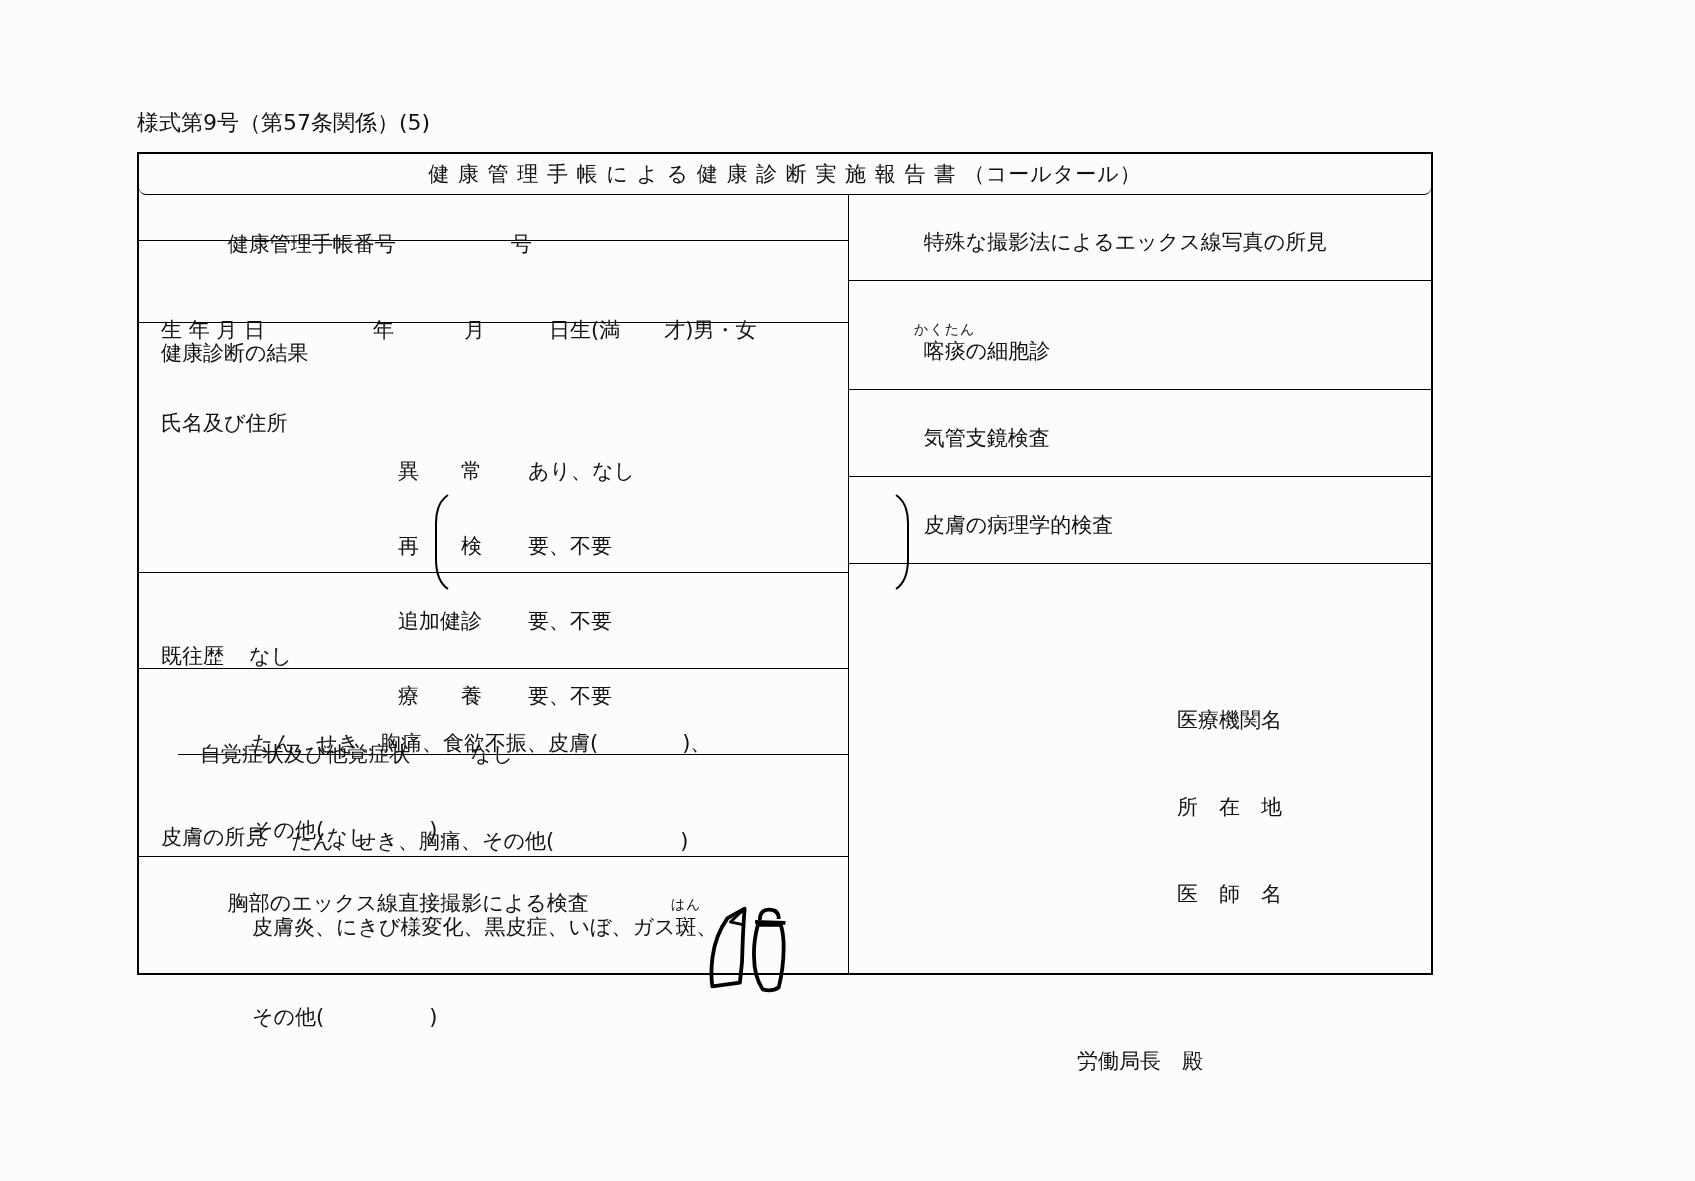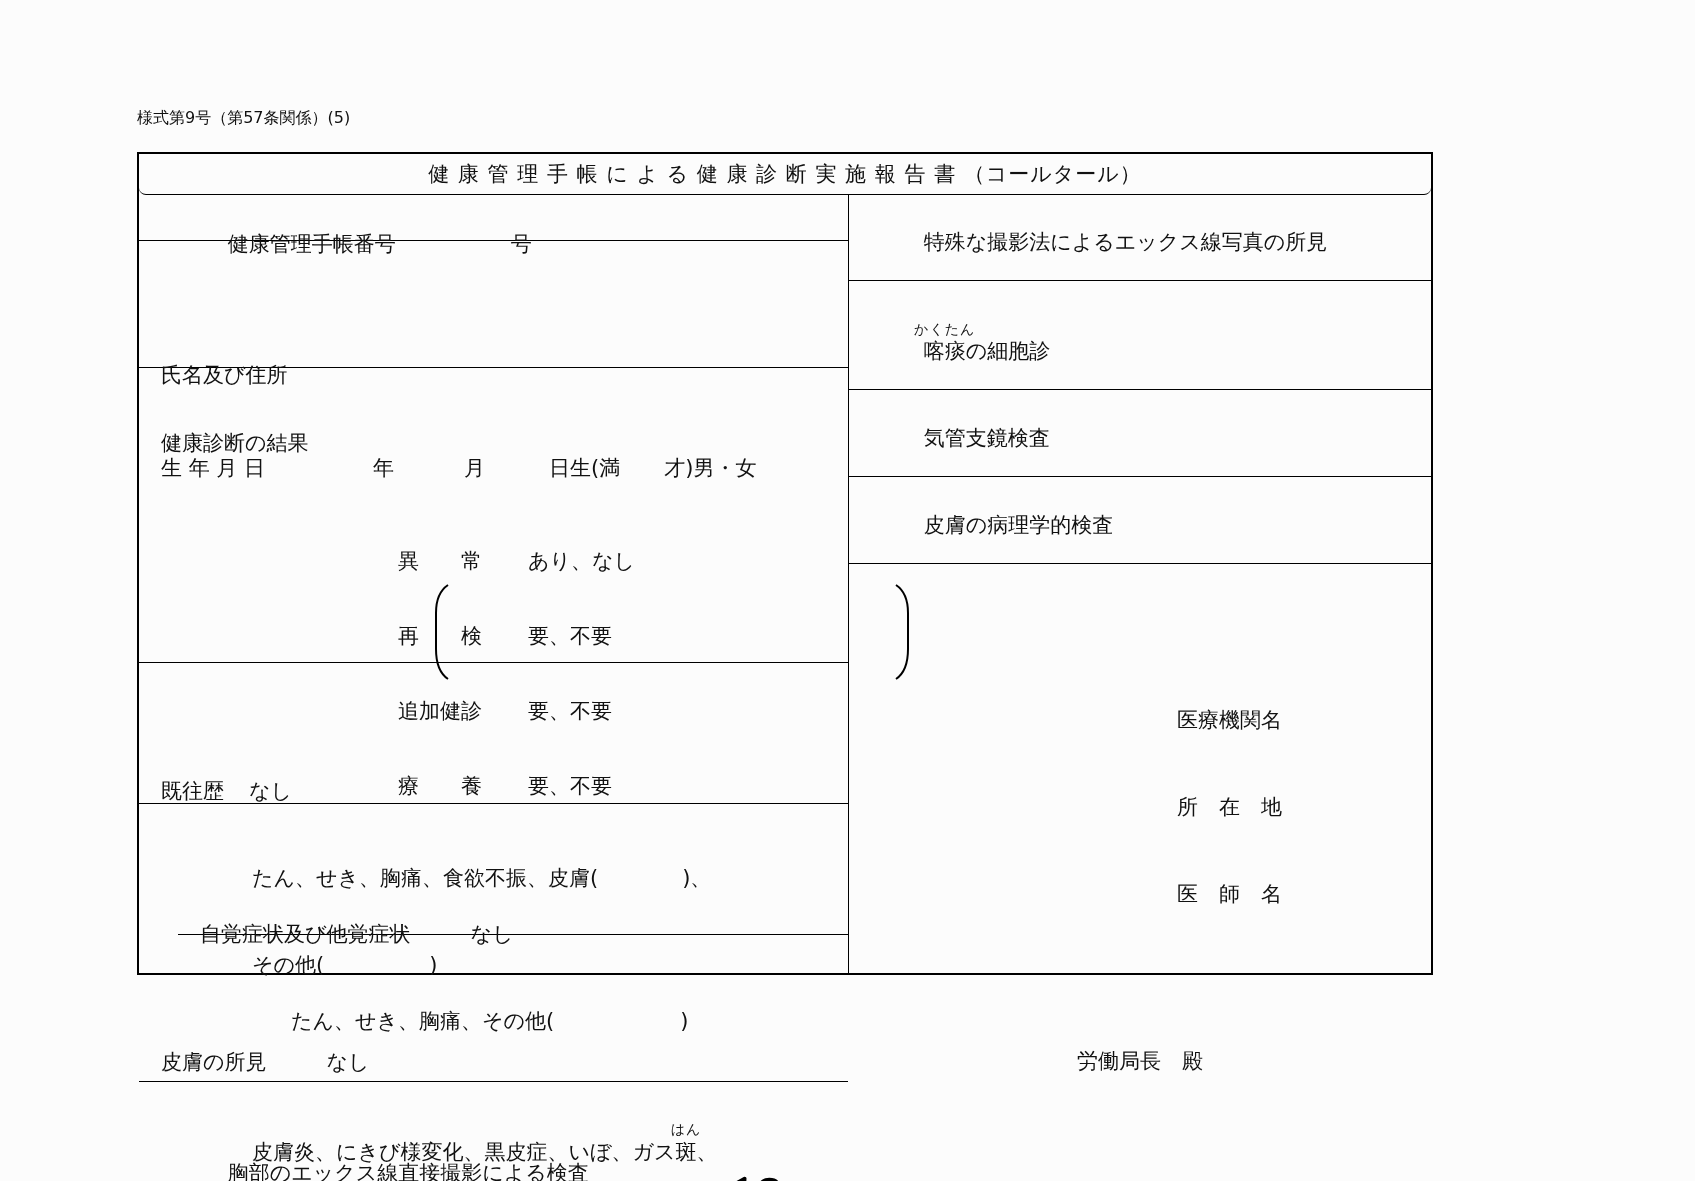--- a/index.html
+++ b/index.html
@@ -9,21 +9,21 @@
     color:#111;
   }
   .page{
     position:relative;
     width:1695px;height:1181px;
     background:#fcfcfc;
     overflow:hidden;
   }
   .form-no{
     position:absolute;left:137px;top:108px;
-    font-size:16px;white-space:pre;
+    font-size:22px;white-space:pre;
   }
   .form-table{
     position:absolute;left:137px;top:152px;
     width:1296px;height:823px;
     border:2px solid #000;
     box-sizing:border-box;
     display:flex;flex-direction:column;
     background:#fcfcfc;
   }
   .title-row{
@@ -31,21 +31,21 @@
     border-bottom:1px solid #000;
     box-sizing:border-box;
     display:flex;align-items:center;justify-content:center;
     font-size:21px;letter-spacing:1px;white-space:pre;border-radius:7px;
   }
   .cols{flex:1;display:flex;min-height:0;}
   .col-left{
     width:710px;flex:0 0 710px;
     border-right:1px solid #000;
     box-sizing:border-box;
-    display:flex;flex-direction:column;gap:45px;
+    display:flex;flex-direction:column;
   }
   .col-right{flex:1;display:flex;flex-direction:column;}
   .row{
     border-bottom:1px solid #000;
     box-sizing:border-box;
     position:relative;
     font-size:21px;
     white-space:pre;
     overflow:visible;
   }
@@ -109,22 +109,22 @@
 
     <div class="cols">
 
       <div class="col-left">
 
         <div class="row r-notebook">
           <span>健康管理手帳番号</span><span class="unit">号</span>
         </div>
 
         <div class="row r-name">
+          <div><span>生 年 月 日</span><span class="g-year">年</span><span class="g-month">月</span><span class="g-day">日生(満</span><span class="g-age">才)男・女</span></div>
           <div>氏名及び住所</div>
-          <div><span>生 年 月 日</span><span class="g-year">年</span><span class="g-month">月</span><span class="g-day">日生(満</span><span class="g-age">才)男・女</span></div>
         </div>
 
         <div class="row r-result">
           <span class="sec-label">健康診断の結果</span>
           <div class="opts">
             <div class="opt-line"><span class="opt-item">異　　常</span><span>あり、なし</span></div>
             <div class="opt-line"><span class="opt-item">再　　検</span><span>要、不要</span></div>
             <div class="opt-line"><span class="opt-item">追加健診</span><span>要、不要</span></div>
             <div class="opt-line"><span class="opt-item">療　　養</span><span>要、不要</span></div>
           </div>

